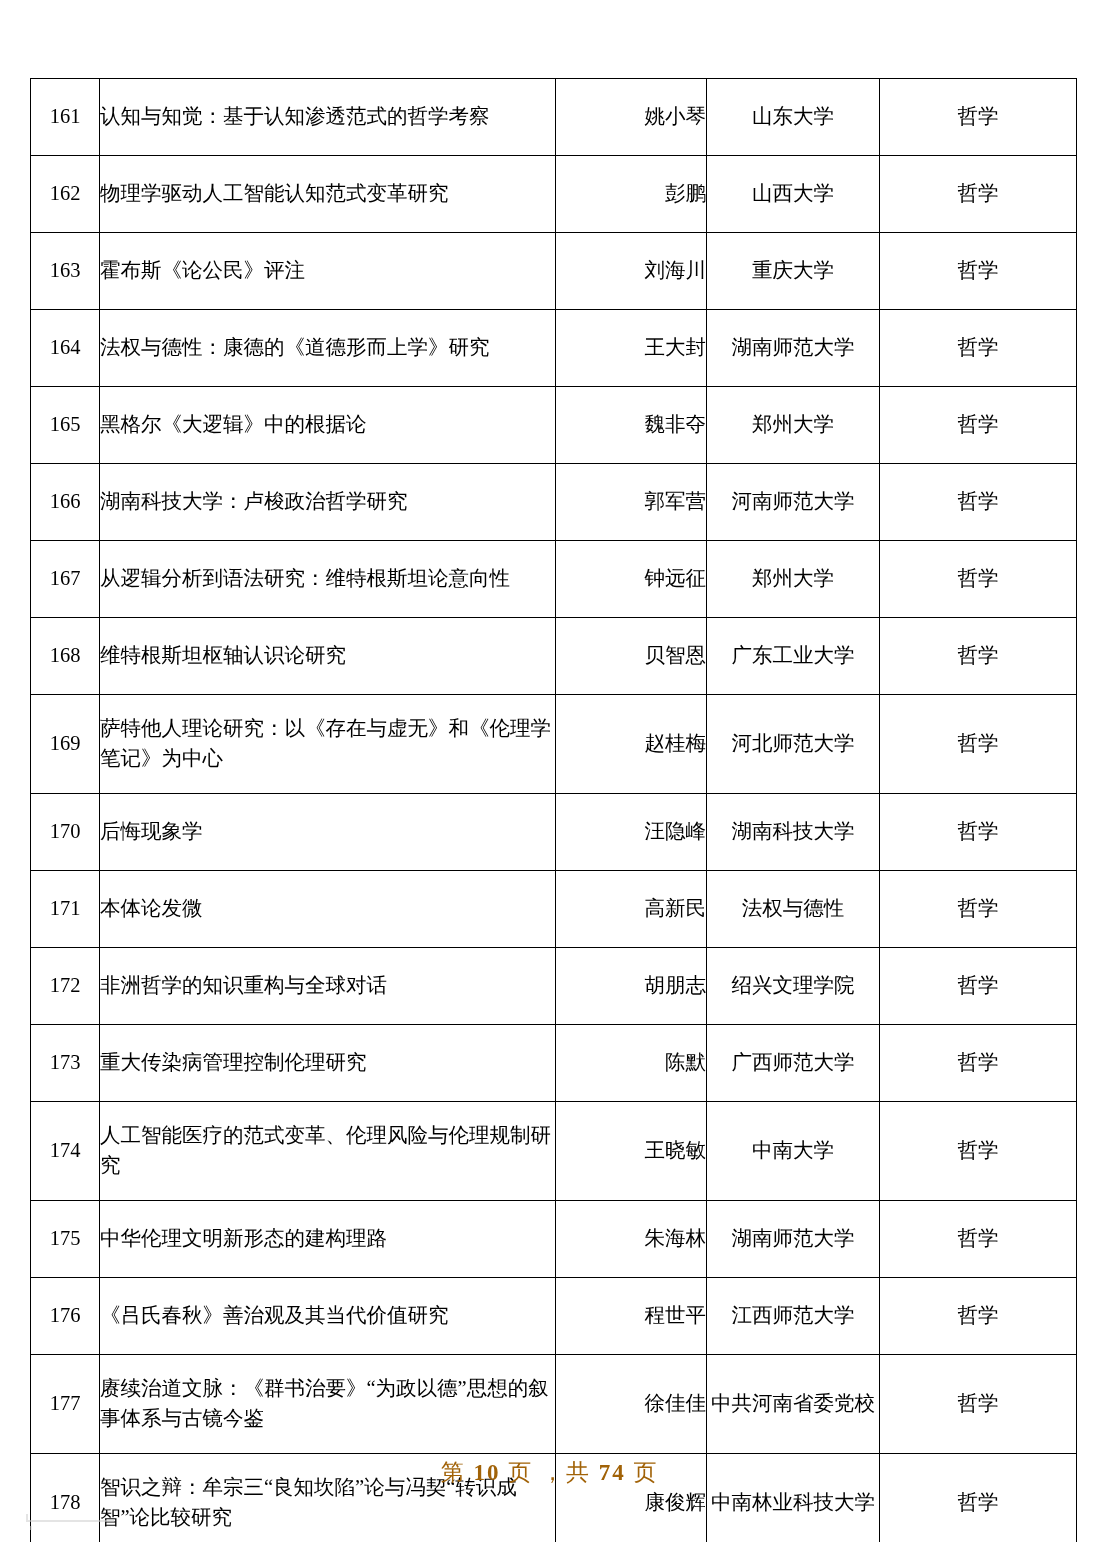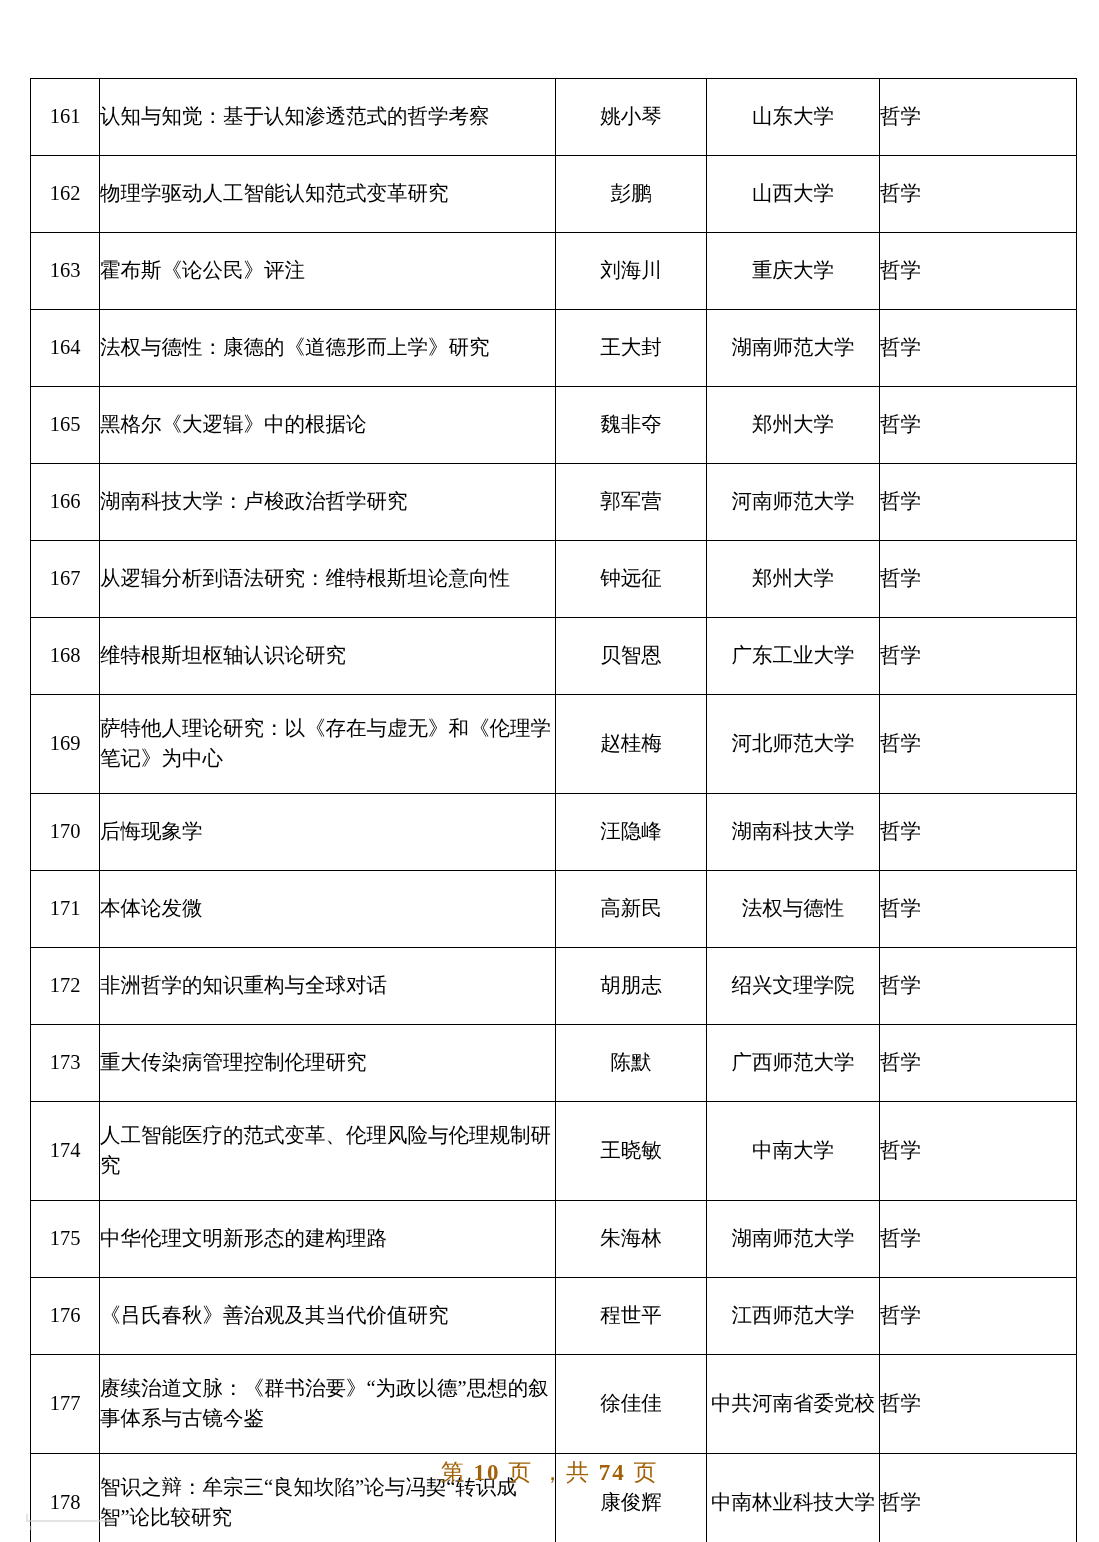--- a/index.html
+++ b/index.html
@@ -42,29 +42,30 @@
     font-family: "Liberation Serif", "DejaVu Serif", serif;
     font-size: 21px;
   }
   .c-title {
     width: 455px;
     text-align: left;
     padding: 9px 8px 9px 11px;
   }
   .c-author {
     width: 150px;
-    text-align: center;
+    text-align: right;
   }
   .c-org {
     width: 172px;
     text-align: center;
     padding: 9px 6px 9px 10px;
   }
   .c-disc {
     width: 196px;
+    text-align: center;
   }
   tr.row { height: 77px; }
   tr.row.tall { height: 99px; }
   .footer {
     position: absolute;
     left: 0;
     right: 0;
     bottom: 54px;
     text-align: center;
     font-size: 23px;

